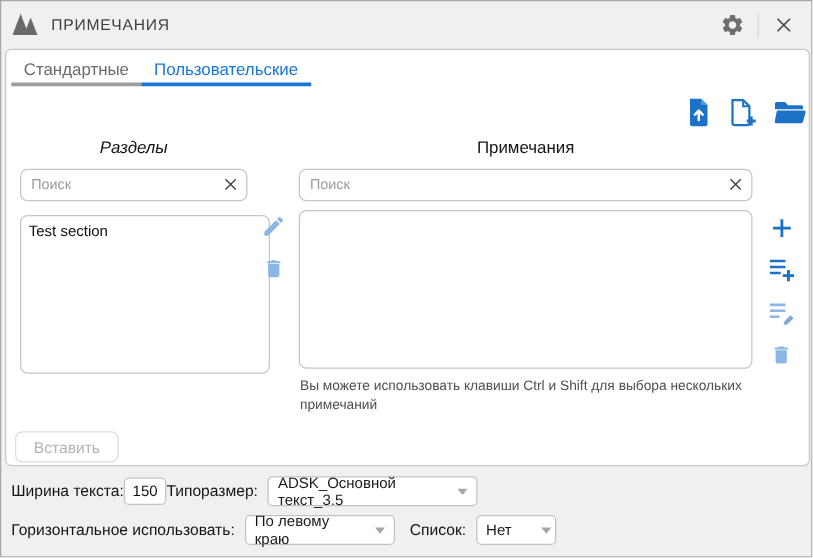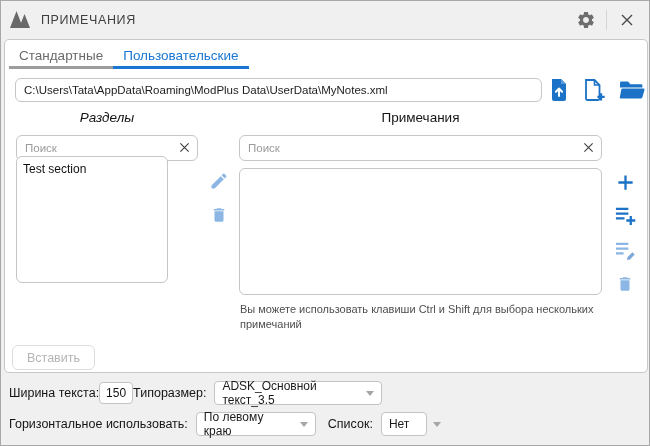--- a/index.html
+++ b/index.html
@@ -40,21 +40,21 @@
     font-family:"Liberation Sans", sans-serif;
   }
   .search input::placeholder { color:#9b9b9b; }
   .search .clear { position:absolute; right:8px; top:7px; }
   .search-sections { left:11px; top:95px; width:182px; }
   .search-notes { left:234px; top:95px; width:363px; }
   .listbox {
     position:absolute; box-sizing:border-box; background:#fff; border:1px solid #c6c6c6; border-radius:6px;
     padding:3px 6px; font-size:12px; color:#111;
   }
-  .list-sections { left:11px; top:116px; width:152px; height:127px; }
+  .list-sections { left:11px; top:132px; width:200px; height:127px; }
   .list-notes { left:234px; top:128px; width:363px; height:127px; }
   .list-item { padding:2px 0; }
   .mid-icons { position:absolute; left:202px; top:131px; width:24px; display:flex; flex-direction:column; align-items:center; gap:14px; }
   .right-icons { position:absolute; left:605px; top:130px; width:30px; display:flex; flex-direction:column; align-items:center; }
   .right-icons .icon-btn { height:20px; }
   .ri-1 { margin-top:2px; } .ri-2 { margin-top:14px; } .ri-3 { margin-top:15px; } .ri-4 { margin-top:13px; }
   .hint { position:absolute; left:235px; top:262px; width:358px; font-size:11px; line-height:1.32; color:#4f4f4f; }
   .btn-row { position:absolute; left:7px; top:305px; display:flex; gap:19px; }
   .btn {
     height:25px; box-sizing:border-box; border:1px solid #dcdcdc; border-radius:6px; background:transparent;
@@ -69,21 +69,21 @@
     width:34px; height:22px; box-sizing:border-box; margin:0 0; border:1px solid #c3c3c3; border-radius:4px;
     text-align:center; font-size:12px; color:#141414; background:#fff; outline:none;
     font-family:"Liberation Sans", sans-serif;
   }
   .dropdown {
     height:24px; box-sizing:border-box; margin-left:8px; border:1px solid #c3c3c3; border-radius:4px; background:#fff;
     display:flex; align-items:center; justify-content:space-between; padding:0 7px; font-size:12px; color:#1a1a1a;gap:16px;
   }
   .dd-typesize { width:168px; }
   .dd-align { width:120px; margin-right:12px; }
-  .dd-list { width:46px; }
+  .dd-list { width:64px; }
   .chevron { width:0; height:0; border-left:4px solid transparent; border-right:4px solid transparent; border-top:5px solid #a5a5a5; margin-left:8px; }
   svg { display:block; }
 </style>
 </head>
 <body>
 
 <div class="window">
 
   <div class="titlebar">
     <span>
@@ -111,21 +111,20 @@
     </div>
   </div>
 
   <div class="panel">
 
     <div class="tabs">
       <div class="tab inactive">Стандартные</div>
       <div class="tab active">Пользовательские</div>
     </div>
 
-    <input class="filepath" type="text" value="C:\Users\Tata\AppData\Roaming\ModPlus Data\UserData\MyNotes.xml" style="">
 
     <div class="file-icons">
       <div class="icon-btn">
         <span>
           <svg width="20" height="24" viewBox="0 0 20 24">
             <path d="M3 1 H12 L17 6 V21 Q17 23 15 23 H5 Q3 23 3 21 Z" fill="#1b72c6"></path>
             <path d="M12 1 V6 H17 Z" fill="#5b99d8"></path>
             <path d="M10 18 V10.8 M6.9 13.7 L10 10.5 L13.1 13.7" stroke="#ffffff" stroke-width="2" fill="none" stroke-linecap="round" stroke-linejoin="round"></path>
           </svg>
         </span>

